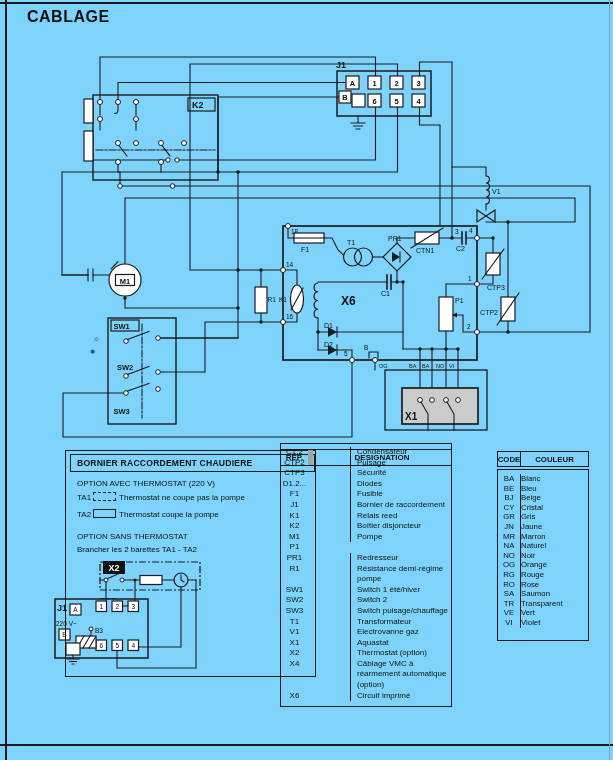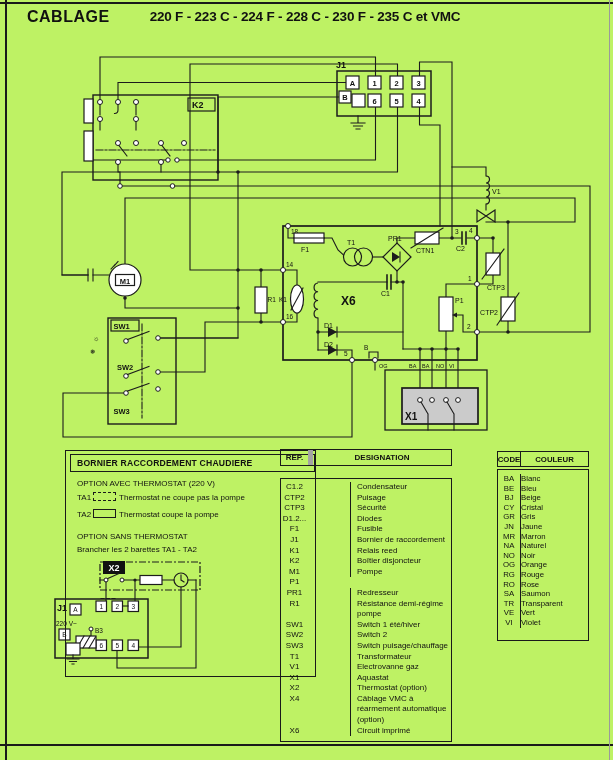--- a/index.html
+++ b/index.html
@@ -1,16 +1,16 @@
 <!DOCTYPE html>
 <html><head>
 <meta charset="utf-8">
 <style>
   html,body{margin:0;padding:0;background:#e8e8e8;}
-  #page{position:relative;width:613px;height:760px;background:#bef264;overflow:hidden;
+  #page{position:relative;width:613px;height:760px;background:#7dd3fc;overflow:hidden;
         font-family:"Liberation Sans",sans-serif;color:#111;}
   .frame{position:absolute;background:#1a1a1a;}
   #page-title{position:absolute;left:27px;top:8px;font-size:16px;font-weight:bold;letter-spacing:.5px;}
   #page-subtitle{position:absolute;left:110px;top:9px;width:390px;text-align:center;
         font-size:13.5px;font-weight:bold;letter-spacing:-.2px;white-space:nowrap;}
   svg{position:absolute;left:0;top:0;}
   .w{fill:none;stroke:#1c1c1c;stroke-width:1.1;stroke-linecap:square;}
   .w2{fill:none;stroke:#1c1c1c;stroke-width:1.6;stroke-linecap:square;}
   .cmp{fill:#fff;stroke:#1c1c1c;stroke-width:1.2;}
   .cmpn{fill:none;stroke:#1c1c1c;stroke-width:1.2;}
@@ -31,21 +31,21 @@
   #bornier-header{position:absolute;left:4px;top:3px;width:237px;height:16px;border:1.2px solid #1a1a1a;
         font-size:8.6px;font-weight:bold;letter-spacing:.2px;display:flex;align-items:center;padding-left:6px;}
   .bline{position:absolute;left:11px;font-size:8px;white-space:nowrap;}
   .tabox{display:inline-block;width:21px;height:7px;vertical-align:-1px;margin:0 3px 0 2px;}
   .tadash{border:1px dashed #1a1a1a;}
   .tasolid{border:1px solid #1a1a1a;}
   
   .tblhead{position:absolute;border:1.5px solid #1a1a1a;display:flex;align-items:stretch;font-weight:bold;}
   .tblbody{position:absolute;border:1.5px solid #1a1a1a;}
   #rep-head{left:280px;top:449px;width:170px;height:15px;font-size:8px;}
-  #rep-body{left:280px;top:478px;width:170px;height:259px;font-size:8px;padding-top:3px;}
+  #rep-body{left:280px;top:443px;width:170px;height:259px;font-size:8px;padding-top:3px;}
   .rh-rep{width:27px;display:flex;align-items:center;justify-content:center;border-right:5px solid #a3a3a3;}
   .rh-des{flex:1;display:flex;align-items:center;justify-content:center;}
   .rt-row{display:flex;line-height:10.6px;}
   .rt-rep{width:27px;text-align:center;flex:none;}
   .rt-des{flex:1;border-left:1px solid #1a1a1a;padding-left:6px;width:118px;max-width:130px;}
   #rep-body .rt-des{height:100%;margin-left:42px;}
   .rt-desin{display:block;max-width:118px;}
   #col-head{left:497px;top:451px;width:90px;height:14px;font-size:7.8px;}
   #col-body{left:497px;top:469px;width:90px;height:166px;font-size:7.8px;padding-top:4px;}
   .ch-code{width:22px;display:flex;align-items:center;justify-content:center;border-right:1px solid #1a1a1a;}
@@ -58,21 +58,20 @@
 <body>
 
 <div id="page">
 
   <div class="frame" style="left:0;top:2px;width:613px;height:1.5px;"></div>
   <div class="frame" style="left:5px;top:0;width:1.5px;height:760px;"></div>
   <div class="frame" style="left:0;top:744px;width:613px;height:1.5px;"></div>
   <div class="frame" style="left:609px;top:0;width:1.2px;height:760px;background:#9a9a9a;"></div>
 
   <div id="page-title">CABLAGE</div>
-  <div id="page-subtitle">220 F - 223 C - 224 F - 228 C - 230 F - 235 C et VMC</div>
 
   <svg width="613" height="760" viewBox="0 0 613 760">
 
     <g>
       <path class="w" d="M375.5,76 V57 H100 V99.5"></path>
       <path class="w" d="M346,82.5 H118 V99.5"></path>
       <path class="w" d="M339,97 H218 V172"></path>
       <path class="w" d="M397.5,76 V64 H190 V270 H280.5"></path>
       <path class="w" d="M419.5,76 V62 H452 V238"></path>
       <path class="w" d="M452,167 H486 V176"></path>

